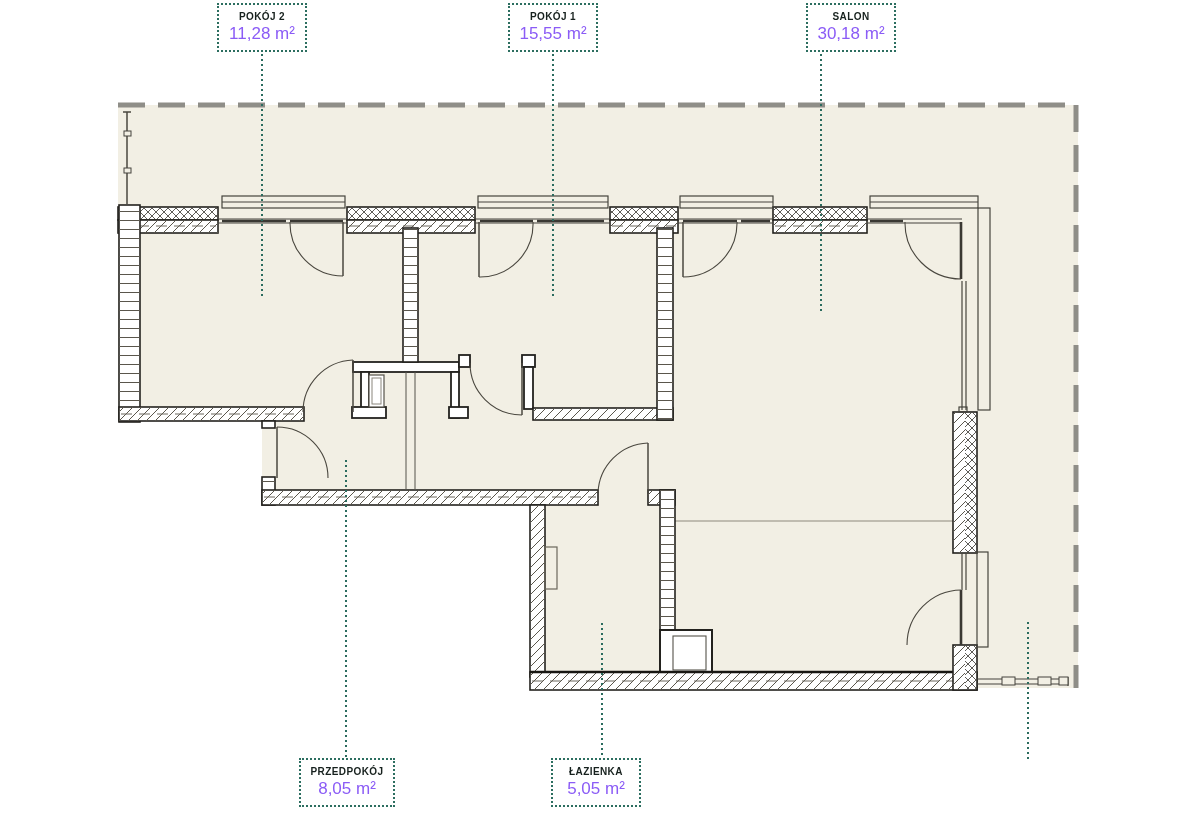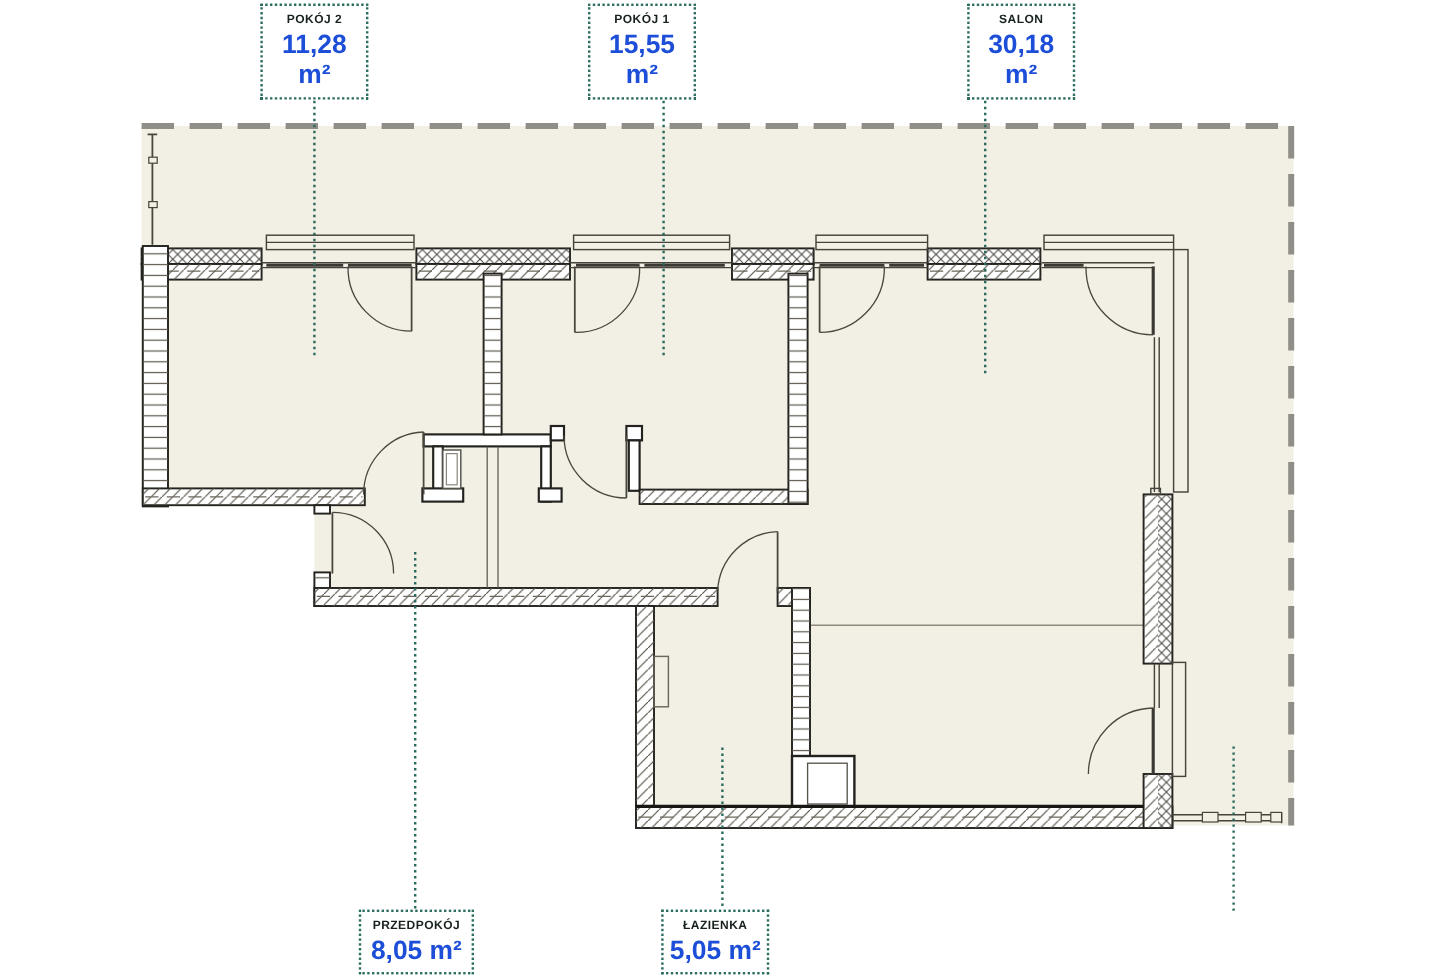--- a/index.html
+++ b/index.html
@@ -18,21 +18,21 @@
   .pl{stroke:#3a3833;stroke-width:2.6;fill:none;}
   .da{stroke:#4a473f;stroke-width:1.1;fill:none;}
   .dl{stroke:#4a473f;stroke-width:1.5;fill:none;}
   .thin{stroke:#55524a;stroke-width:1;fill:none;}
 
   .leader{stroke:#2b6b5e;stroke-width:2;stroke-dasharray:2 3;fill:none;}
 
   .label-box{position:absolute;box-sizing:border-box;width:90px;background:#ffffff;
              border:2px dotted #2c6e60;text-align:center;padding:7px 2px 6px;}
   .room-name{font-size:10px;font-weight:bold;letter-spacing:.4px;color:#17211e;line-height:1;}
-  .room-area{font-size:22px;font-weight:bold;color:#1d4ed8;line-height:1.15;margin-top:2px;}
+  .room-area{font-size:17px;font-weight:normal;color:#8b5cf6;line-height:1.15;margin-top:2px;}
 </style>
 </head>
 <body>
 
 <div class="stage">
 
 <svg width="1200" height="813" viewBox="0 0 1200 813">
   <defs>
     <pattern id="pDiag" patternUnits="userSpaceOnUse" width="9" height="9">
       <path d="M-1,10 L10,-1" stroke="#5a564c" stroke-width="1"></path>
@@ -259,21 +259,21 @@
     <line class="leader" x1="346" y1="460" x2="346" y2="758"></line>
     <line class="leader" x1="602" y1="623" x2="602" y2="758"></line>
     <line class="leader" x1="1028" y1="622" x2="1028" y2="760"></line>
   </g>
 </svg>
 
 <div class="label-box" style="left:217px;top:3px;">
   <div class="room-name">POKÓJ 2</div>
   <div class="room-area">11,28 m²</div>
 </div>
-<div class="label-box" style="left:490px;top:3px;">
+<div class="label-box" style="left:508px;top:3px;">
   <div class="room-name">POKÓJ 1</div>
   <div class="room-area">15,55 m²</div>
 </div>
 <div class="label-box" style="left:806px;top:3px;">
   <div class="room-name">SALON</div>
   <div class="room-area">30,18 m²</div>
 </div>
 <div class="label-box" style="left:299px;top:758px;width:96px;">
   <div class="room-name">PRZEDPOKÓJ</div>
   <div class="room-area">8,05 m²</div>

